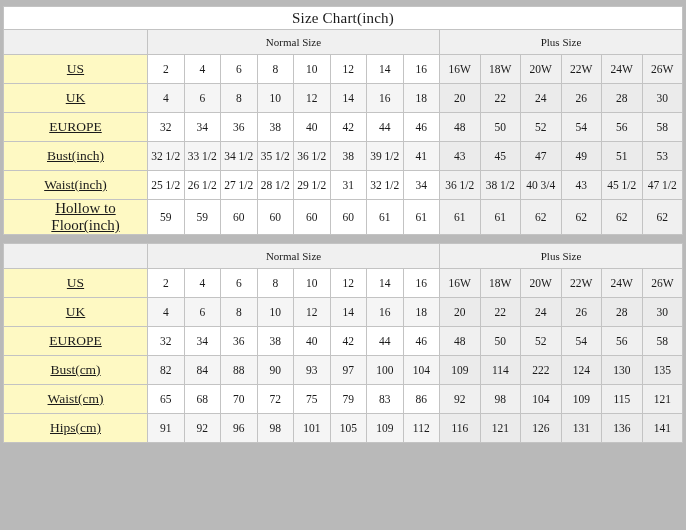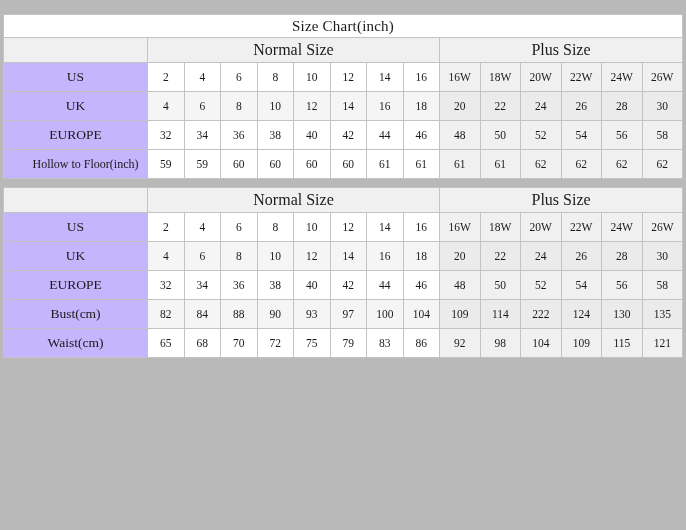--- a/index.html
+++ b/index.html
@@ -14,21 +14,21 @@
     color: #1a1a1a;
     overflow: hidden;
   }
   .chart-wrap {
     width: 686px;
     box-sizing: border-box;
     padding: 6px 3px 0 3px;
   }
   .chart {
     width: 680px;
-    margin: 8px auto 8px auto;
+    margin: 0 auto 8px auto;
     background: #ffffff;
     border-collapse: collapse;
     table-layout: fixed;
   }
   .chart td, .chart th {
     border: 1px solid #c3c3c3;
     text-align: center;
     vertical-align: middle;
     font-weight: normal;
     padding: 0;
@@ -37,33 +37,34 @@
     background: #ffffff;
     font-size: 15px;
     height: 22px;
     letter-spacing: 0.2px;
     border-left: 1px solid #ffffff;
     border-right: 1px solid #ffffff;
     border-top: 1px solid #ffffff;
   }
   .group-head {
     background: #f0f0f0;
-    font-size: 16px;
+    font-size: 11px;
     height: 24px;
   }
   .group-blank {
     background: #f0f0f0;
   }
   .rowlabel {
-    background: #c4b5fd;
+    background: #fef9c3;
     font-size: 13.5px;
     height: 28px;
+    text-decoration: underline;
   }
   .rowlabel.tall {
-    font-size: 12px;
+    font-size: 15px;
     padding-left: 20px;
   }
   .cell {
     background: #ffffff;
     font-size: 11.5px;
     height: 28px;
   }
   .cell.plus {
     background: #f0f0f0;
   }
@@ -157,21 +158,55 @@
         <td class="cell">44</td>
         <td class="cell">46</td>
         <td class="cell plus">48</td>
         <td class="cell plus">50</td>
         <td class="cell plus">52</td>
         <td class="cell plus">54</td>
         <td class="cell plus">56</td>
         <td class="cell plus">58</td>
       </tr>
 
-
+      <tr class="row-alt">
+        <td class="rowlabel">Bust(inch)</td>
+        <td class="cell">32 1/2</td>
+        <td class="cell">33 1/2</td>
+        <td class="cell">34 1/2</td>
+        <td class="cell">35 1/2</td>
+        <td class="cell">36 1/2</td>
+        <td class="cell">38</td>
+        <td class="cell">39 1/2</td>
+        <td class="cell">41</td>
+        <td class="cell plus">43</td>
+        <td class="cell plus">45</td>
+        <td class="cell plus">47</td>
+        <td class="cell plus">49</td>
+        <td class="cell plus">51</td>
+        <td class="cell plus">53</td>
+      </tr>
+
+      <tr>
+        <td class="rowlabel">Waist(inch)</td>
+        <td class="cell">25 1/2</td>
+        <td class="cell">26 1/2</td>
+        <td class="cell">27 1/2</td>
+        <td class="cell">28 1/2</td>
+        <td class="cell">29 1/2</td>
+        <td class="cell">31</td>
+        <td class="cell">32 1/2</td>
+        <td class="cell">34</td>
+        <td class="cell plus">36 1/2</td>
+        <td class="cell plus">38 1/2</td>
+        <td class="cell plus">40 3/4</td>
+        <td class="cell plus">43</td>
+        <td class="cell plus">45 1/2</td>
+        <td class="cell plus">47 1/2</td>
+      </tr>
 
 
       <tr>
         <td class="rowlabel tall">Hollow to Floor(inch)</td>
         <td class="cell">59</td>
         <td class="cell">59</td>
         <td class="cell">60</td>
         <td class="cell">60</td>
         <td class="cell">60</td>
         <td class="cell">60</td>
@@ -295,17 +330,34 @@
         <td class="cell">83</td>
         <td class="cell">86</td>
         <td class="cell plus">92</td>
         <td class="cell plus">98</td>
         <td class="cell plus">104</td>
         <td class="cell plus">109</td>
         <td class="cell plus">115</td>
         <td class="cell plus">121</td>
       </tr>
 
+      <tr class="row-alt">
+        <td class="rowlabel">Hips(cm)</td>
+        <td class="cell">91</td>
+        <td class="cell">92</td>
+        <td class="cell">96</td>
+        <td class="cell">98</td>
+        <td class="cell">101</td>
+        <td class="cell">105</td>
+        <td class="cell">109</td>
+        <td class="cell">112</td>
+        <td class="cell plus">116</td>
+        <td class="cell plus">121</td>
+        <td class="cell plus">126</td>
+        <td class="cell plus">131</td>
+        <td class="cell plus">136</td>
+        <td class="cell plus">141</td>
+      </tr>
 
     </tbody>
   </table>
 
 </div>
 
 </body></html>

